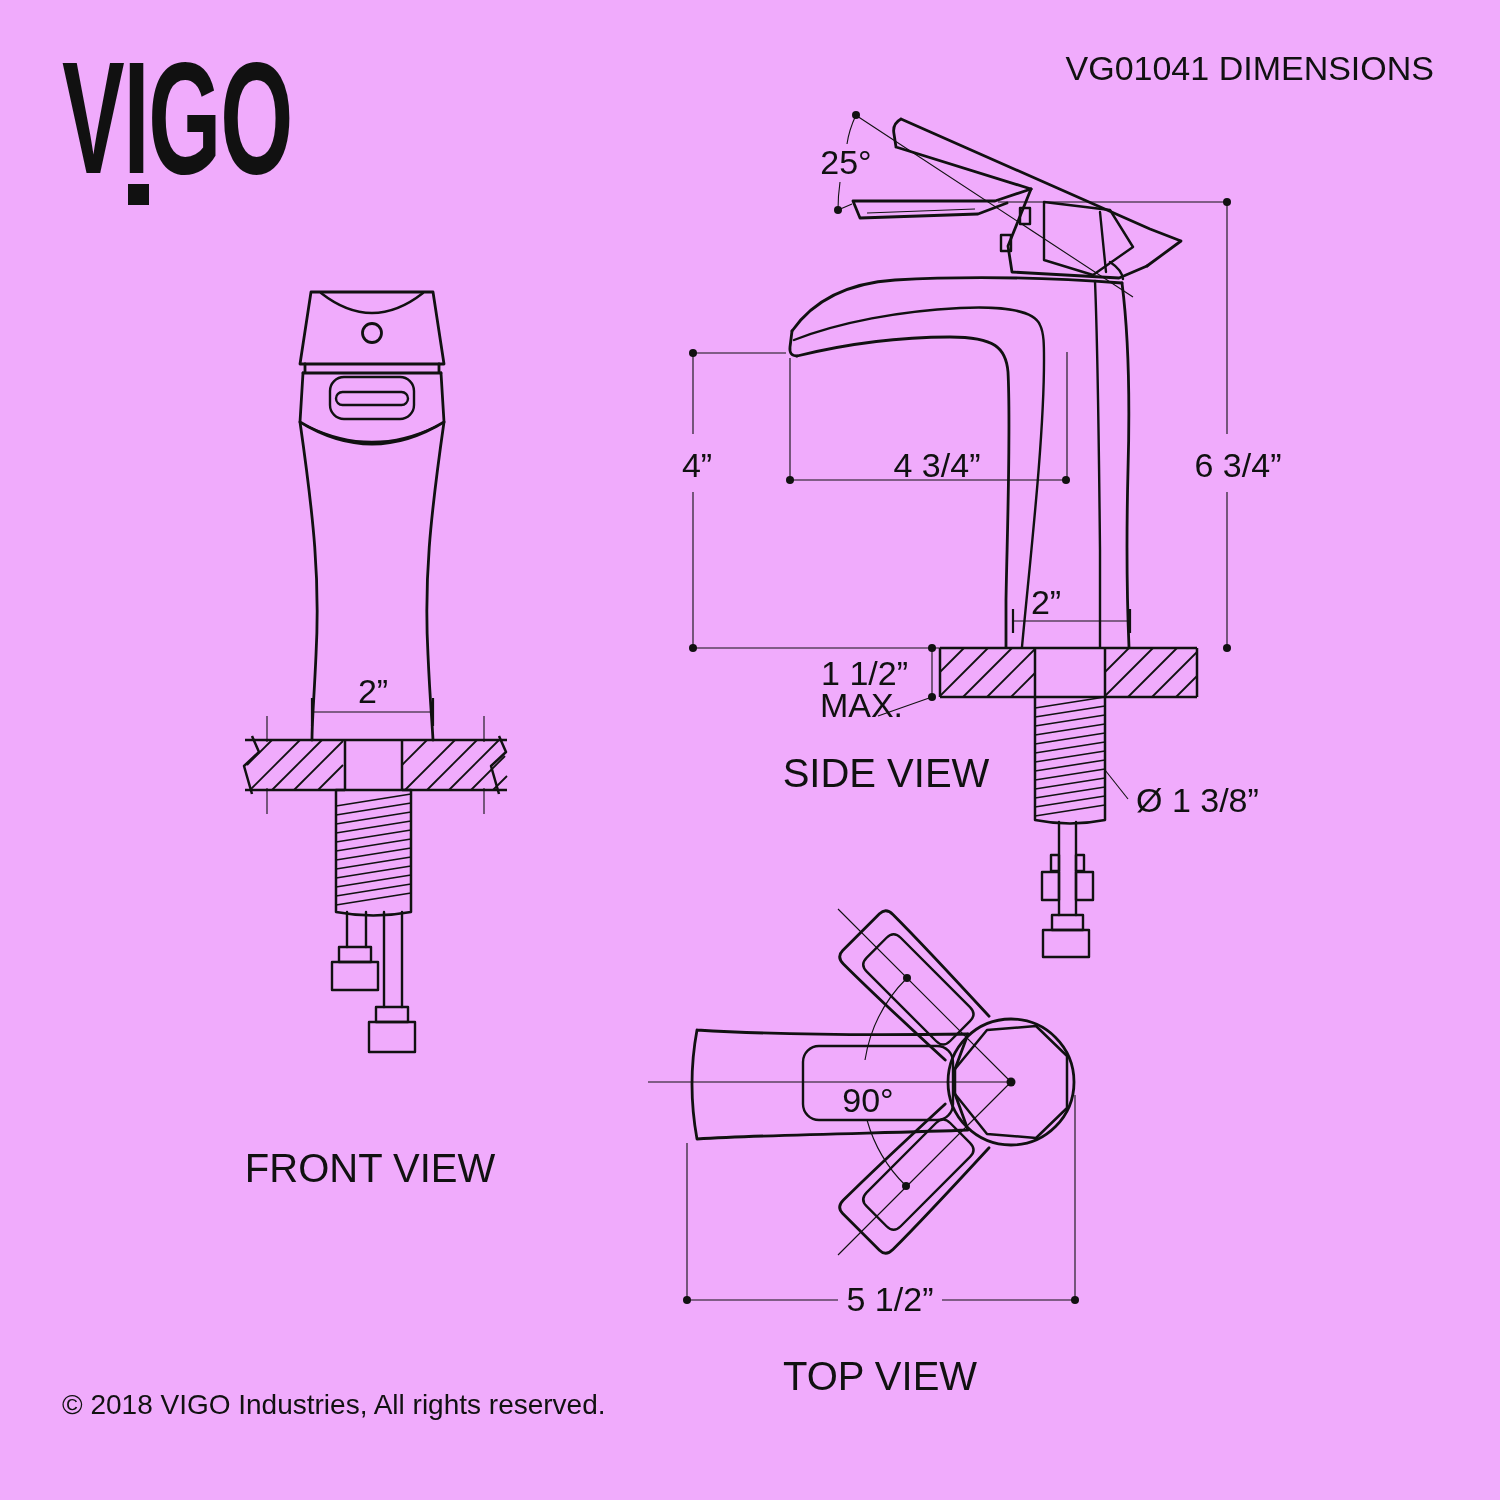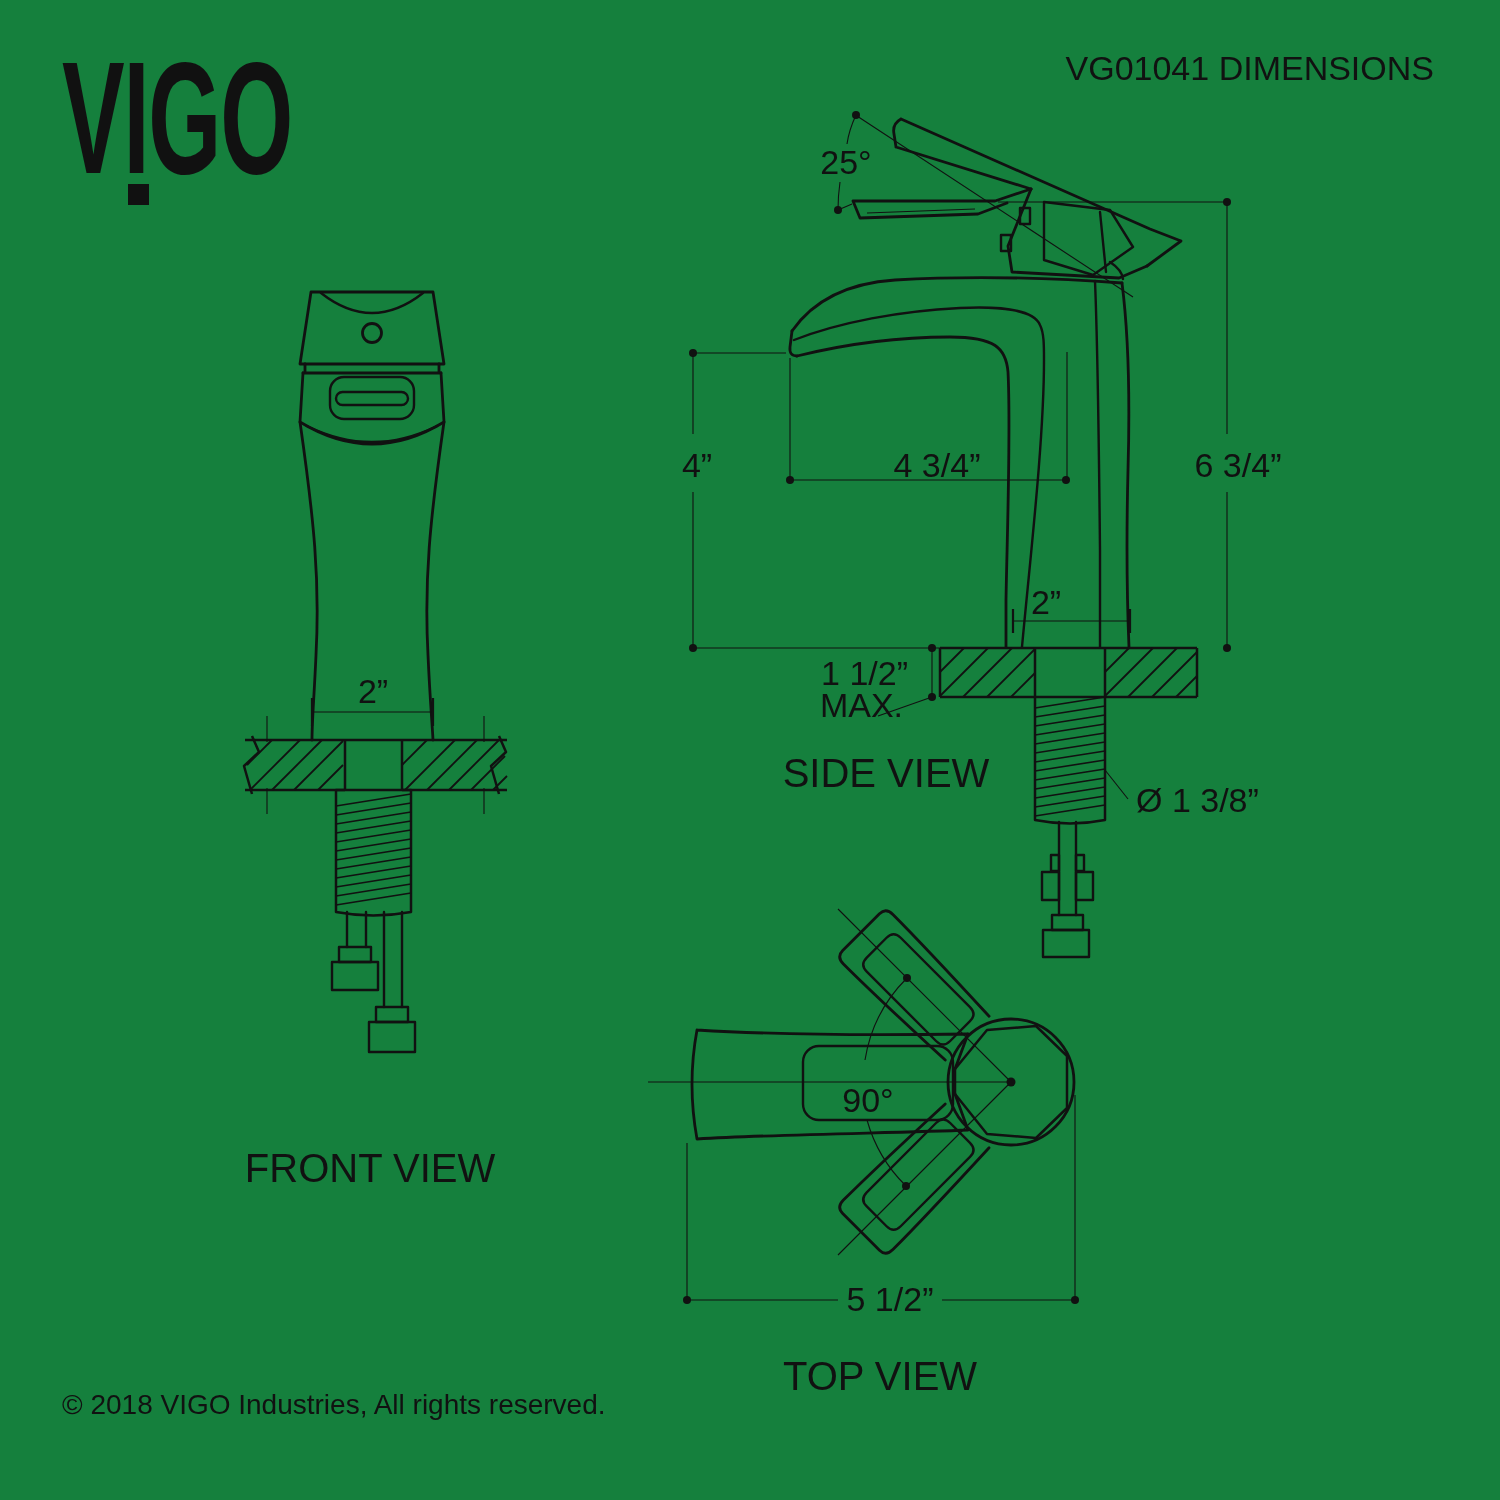--- a/index.html
+++ b/index.html
@@ -1,16 +1,16 @@
 <!DOCTYPE html>
 <html><head>
 <meta charset="utf-8">
 <style>
   html,body{margin:0;padding:0;background:#fff;}
-  .canvas{position:relative;width:1500px;height:1500px;background:#15803d;overflow:hidden;
+  .canvas{position:relative;width:1500px;height:1500px;background:#f0abfc;overflow:hidden;
           font-family:"Liberation Sans", sans-serif;}
   svg{position:absolute;left:0;top:0;}
   svg text{fill:#111;font-family:"Liberation Sans", sans-serif;}
   .outline{fill:none;stroke:#111;stroke-width:2.8;stroke-linecap:round;stroke-linejoin:round;}
   .outline2{fill:none;stroke:#111;stroke-width:2.4;stroke-linecap:round;stroke-linejoin:round;}
   .med{fill:none;stroke:#111;stroke-width:2.5;stroke-linecap:butt;stroke-linejoin:round;}
   .thin{fill:none;stroke:#111;stroke-width:1.1;}
   .hatch{stroke:#111;stroke-width:1.8;}
   .thread{stroke:#111;stroke-width:1.6;}
   .tick{stroke:#111;stroke-width:2.2;}

